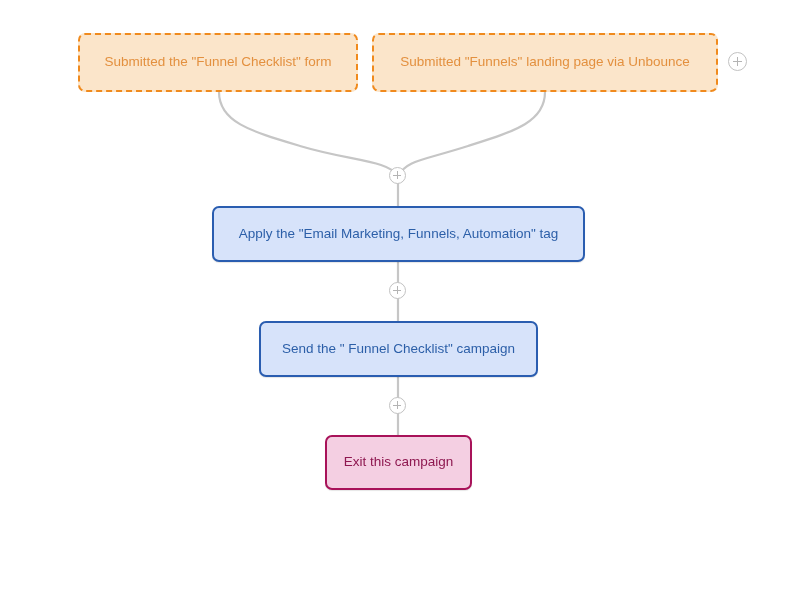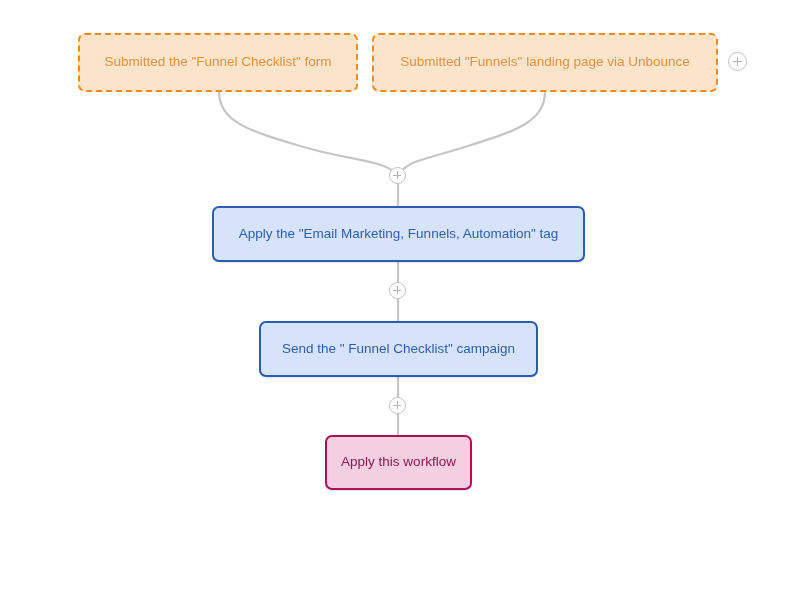--- a/index.html
+++ b/index.html
@@ -162,21 +162,21 @@
 
   <div class="node action" style="left:212px; top:206px; width:373px; height:56px;">
     <span class="node-label">Apply the "Email Marketing, Funnels, Automation" tag</span>
   </div>
 
   <div class="node action" style="left:259px; top:321px; width:279px; height:56px;">
     <span class="node-label">Send the " Funnel Checklist" campaign</span>
   </div>
 
   <div class="node exit" style="left:325px; top:435px; width:147px; height:55px;">
-    <span class="node-label">Apply this workflow</span>
+    <span class="node-label">Exit this campaign</span>
   </div>
 
   <div class="plus-btn add-trigger" style="left:728px; top:52px;"></div>
 
   <div class="plus-btn" style="left:389px; top:167px;"></div>
 
   <div class="plus-btn" style="left:389px; top:282px;"></div>
 
   <div class="plus-btn" style="left:389px; top:397px;"></div>
 

